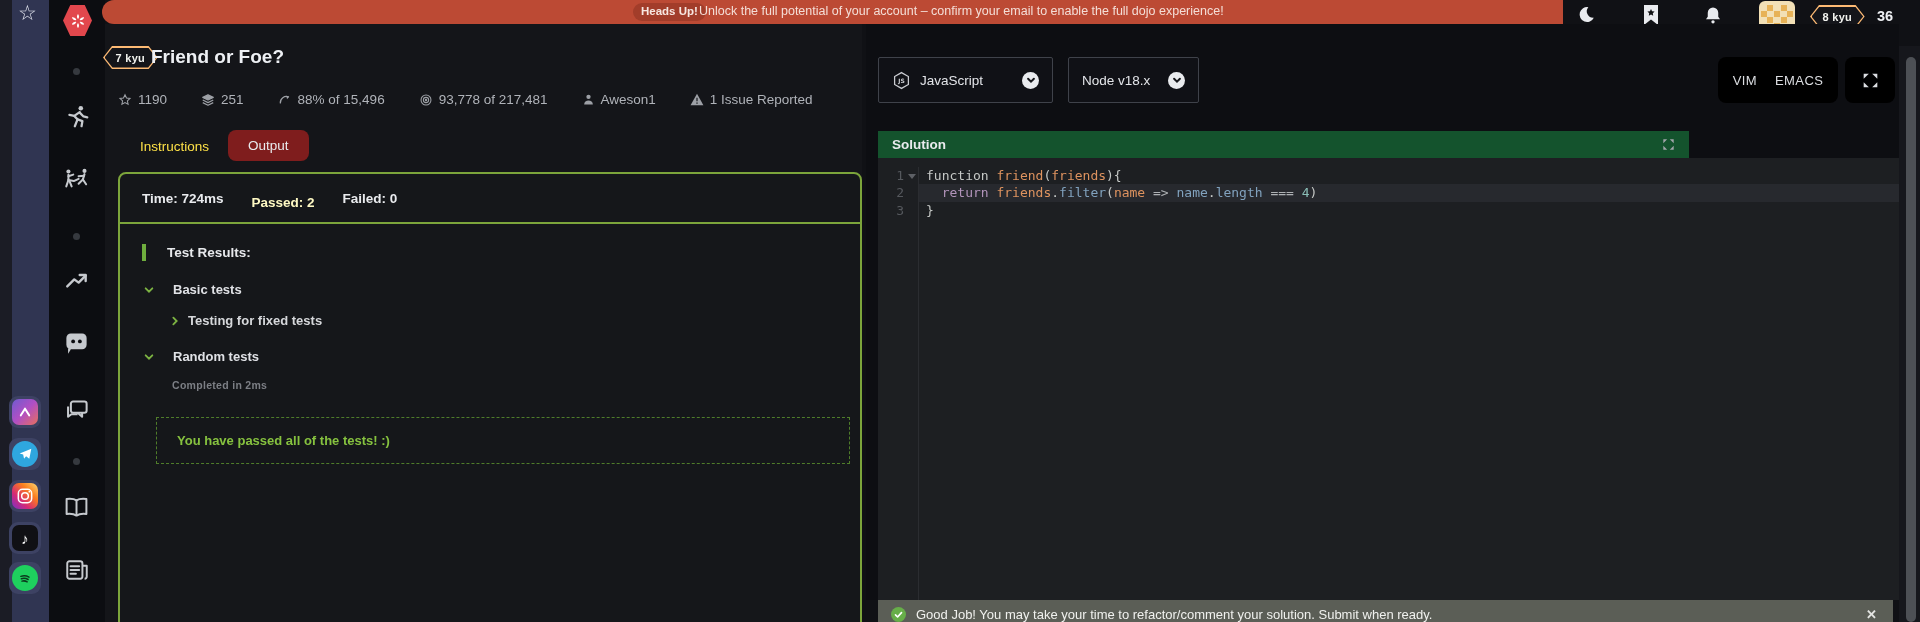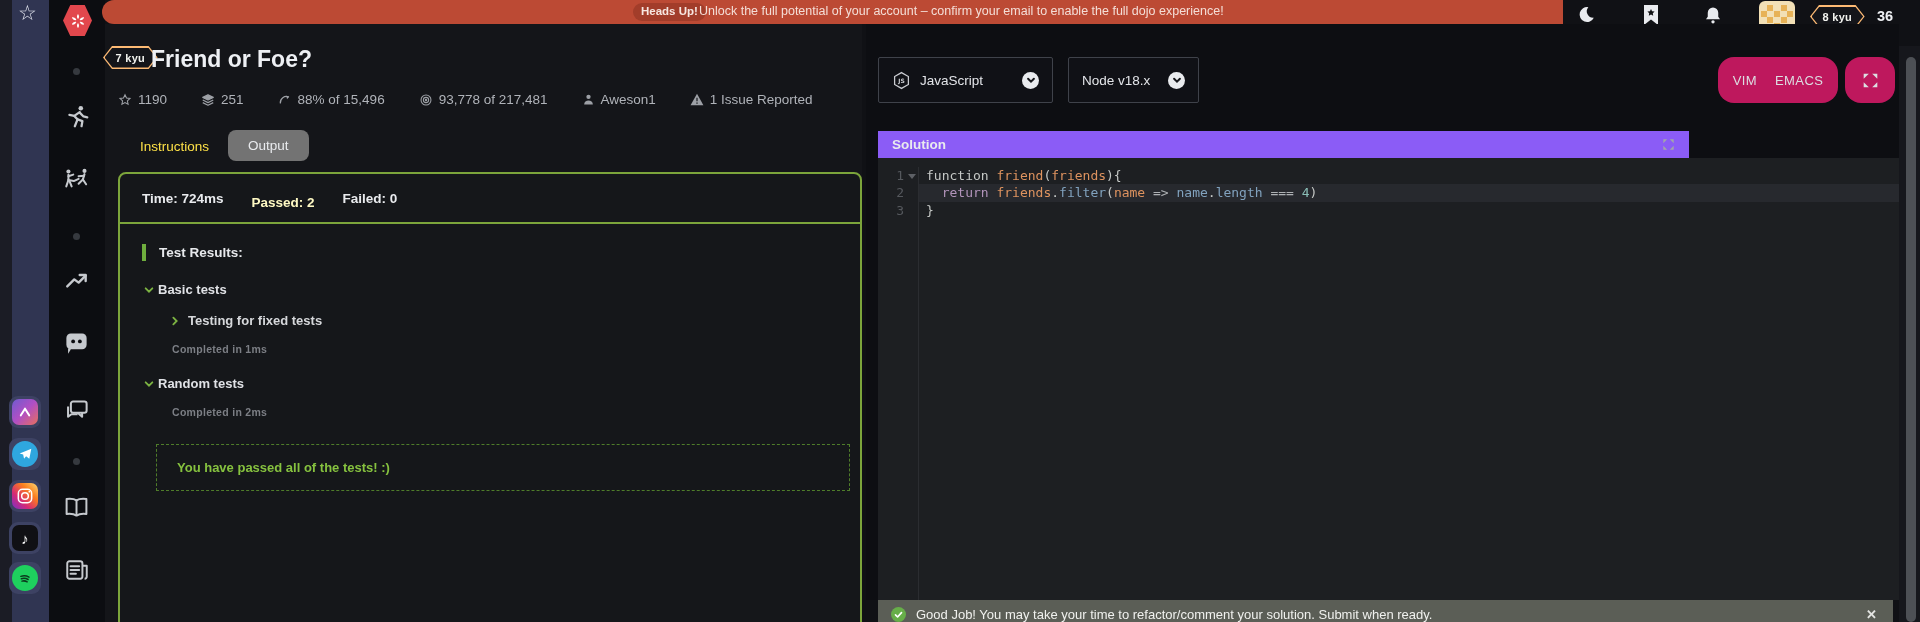--- a/index.html
+++ b/index.html
@@ -42,56 +42,56 @@
   
   .hex{display:inline-flex;}
   .hex-b{clip-path:polygon(9px 0,calc(100% - 9px) 0,100% 50%,calc(100% - 9px) 100%,9px 100%,0 50%);
          background:#fdba74;padding:1.5px;display:inline-flex;}
   .hex-i{clip-path:polygon(8px 0,calc(100% - 8px) 0,100% 50%,calc(100% - 8px) 100%,8px 100%,0 50%);
          background:#14151a;color:#f2f3ef;font-size:11px;font-weight:bold;letter-spacing:.3px;
          padding:4px 11px;line-height:1.1;white-space:nowrap;}
 
   
   .lp{position:absolute;left:105px;top:24px;width:757px;height:598px;background:#141519;}
-  .kata-title{position:absolute;left:151px;top:46px;font-size:23px;font-weight:bold;color:#eef0f4;}
+  .kata-title{position:absolute;left:151px;top:46px;font-size:19px;font-weight:bold;color:#eef0f4;}
   .stats{position:absolute;left:118px;top:92px;display:flex;gap:34px;align-items:center;}
   .stat{display:flex;gap:6px;align-items:center;color:#b0b3b9;font-size:13.5px;}
   .stat .sic{color:#9da0a6;display:flex;}
   .tab-instructions{position:absolute;left:140px;top:139px;font-size:13.5px;color:#fde047;}
-  .tab-output{position:absolute;left:228px;top:130px;background:#737373;border-radius:8px;
+  .tab-output{position:absolute;left:228px;top:130px;background:#7f1d1d;border-radius:8px;
               padding:8px 20px;font-size:13.5px;color:#e9ebee;}
 
   
   .panel{position:absolute;left:118px;top:172px;width:744px;height:466px;box-sizing:border-box;
          border:2px solid #7ca53b;border-radius:8px;background:#15171a;}
   .panel-head{height:48px;display:flex;align-items:center;gap:28px;padding:0 22px;
               border-bottom:2px solid #7ca53b;font-size:13.5px;font-weight:bold;}
   .t-white{color:#e9ebee;} .t-green{color:#fef9c3;margin-top:8px;}
   .panel-body{padding:20px 22px;}
-  .results-title{display:flex;align-items:center;gap:13px;}
+  .results-title{display:flex;align-items:center;gap:21px;}
   .results-bar{width:4px;height:17px;background:#6fae3e;}
   .results-title span{font-size:13.5px;font-weight:bold;color:#e7e9ec;}
-  .grp{margin:21px 0 0 2px;display:flex;align-items:center;gap:4px;font-size:13px;font-weight:bold;color:#e0e2e6;}
+  .grp{margin:21px 0 0 2px;display:flex;align-items:center;gap:19px;font-size:13px;font-weight:bold;color:#e0e2e6;}
   .itm{margin:16px 0 0 28px;display:flex;align-items:center;gap:8px;font-size:13px;font-weight:600;color:#d6d8db;}
   .caret{color:#7cb342;display:flex;}
   .completed{margin:15px 0 0 30px;font-size:10.5px;font-weight:bold;color:#7c7f85;letter-spacing:.3px;}
   .success{margin:26px 0 0 14px;width:672px;border:1px dashed #4f7d2a;padding:15px 0 15px 20px;
            color:#86c23f;font-weight:bold;font-size:13px;}
 
   
   .rp{position:absolute;left:866px;top:24px;width:1033px;height:576px;background:#0d0e12;}
   .dd{position:absolute;height:46px;box-sizing:border-box;border:1px solid #3f424a;background:#101116;
       border-radius:2px;display:flex;align-items:center;padding:0 13px;gap:9px;}
   .dd-label{font-size:13.5px;color:#e3e5e9;}
   .chev{width:17px;height:17px;border-radius:50%;background:#e9ebee;display:flex;align-items:center;
         justify-content:center;margin-left:auto;}
-  .keybox{position:absolute;background:#be185d;border-radius:16px;display:flex;align-items:center;
+  .keybox{position:absolute;background:#000000;border-radius:8px;display:flex;align-items:center;
           justify-content:center;}
   .keybox span{font-size:13px;color:#dcdee2;letter-spacing:.4px;}
-  .solbar{position:absolute;left:878px;top:131px;width:811px;height:27px;background:#8b5cf6;
+  .solbar{position:absolute;left:878px;top:131px;width:811px;height:27px;background:#14532d;
           display:flex;align-items:center;padding:0 14px;box-sizing:border-box;}
   .solbar .sol-title{font-size:13.5px;font-weight:bold;color:#e9ebee;}
   .sol-expand{margin-left:auto;color:#a3a6ab;display:flex;}
 
   
   .editor{position:absolute;left:878px;top:158px;width:1021px;height:442px;background:#1d1f22;
           display:flex;font-family:"DejaVu Sans Mono",monospace;font-size:13px;padding-top:9px;box-sizing:border-box;}
   .gutter{width:40px;border-right:1px solid #2b2d31;color:#55585d;}
   .gnum{height:17.4px;line-height:17.4px;text-align:right;padding-right:14px;position:relative;}
   .fold{position:absolute;right:2px;top:7px;width:0;height:0;border-left:4px solid transparent;
@@ -384,21 +384,20 @@
         <span>Basic tests</span>
       </div>
       <div class="itm">
         <span class="caret">
           <svg width="10" height="10" viewBox="0 0 12 12" fill="none" stroke="currentColor" stroke-width="2.2" stroke-linecap="round">
               <path d="M4 2l4 4-4 4"></path>
             </svg>
         </span>
         <span>Testing for fixed tests</span>
       </div>
-      <div class="completed">Completed in 1ms</div>
 
       <div class="grp">
         <span class="caret">
           <svg width="10" height="10" viewBox="0 0 12 12" fill="none" stroke="currentColor" stroke-width="2.2" stroke-linecap="round">
               <path d="M2 4l4 4 4-4"></path>
             </svg>
         </span>
         <span>Random tests</span>
       </div>
       <div class="completed">Completed in 2ms</div>

